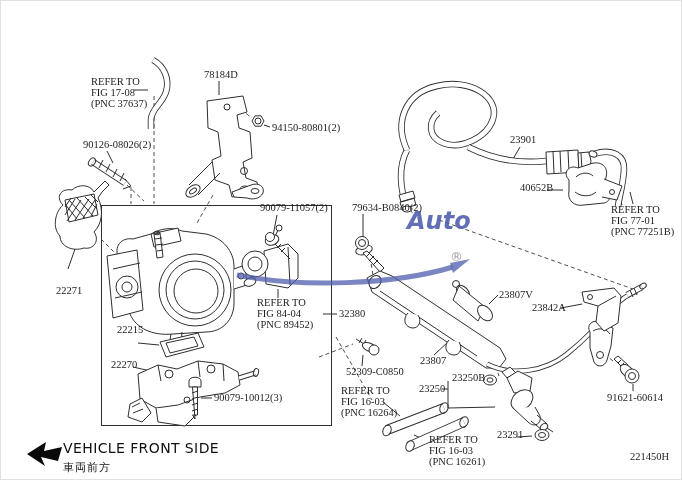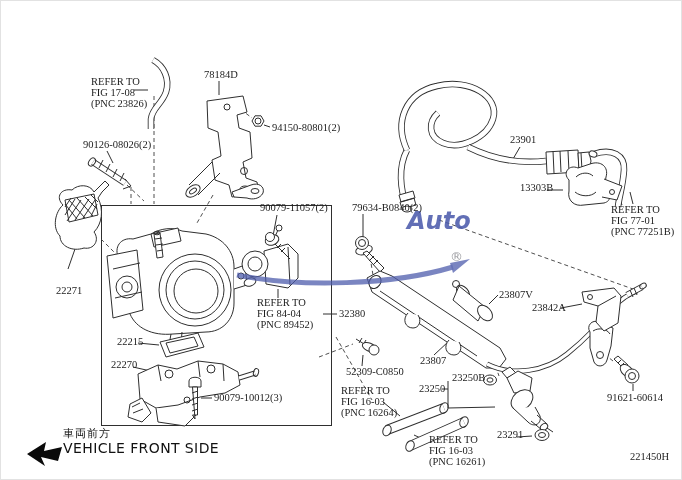--- a/index.html
+++ b/index.html
@@ -3,21 +3,21 @@
 <meta charset="utf-8">
 <style>
   html,body{margin:0;padding:0;background:#fff;}
   #page{position:relative;width:682px;height:480px;background:#fff;overflow:hidden;
         border:1px solid #e2e2e2;box-sizing:border-box;
         font-family:"Liberation Serif","DejaVu Serif",serif;}
   #art{position:absolute;left:0;top:0;z-index:1;}
   .lbl{position:absolute;z-index:4;font-size:10.5px;color:#1c1c1c;white-space:nowrap;line-height:11px;}
   .ref span{display:block;}
   .sans{font-family:"DejaVu Sans","Liberation Sans",sans-serif;font-size:14px;letter-spacing:.4px;color:#111;}
-  .jp{font-family:"DejaVu Sans","Liberation Sans",sans-serif;font-size:11px;letter-spacing:1px;color:#111;}
+  .jp{font-family:"DejaVu Sans","Liberation Sans",sans-serif;font-size:11px;letter-spacing:1px;color:#111;margin-top:34px;}
   #watermark{position:absolute;left:0;top:0;width:682px;height:480px;z-index:2;opacity:.88;pointer-events:none;}
   #wm-main{position:absolute;left:212px;top:218px;font-family:"DejaVu Sans",sans-serif;
            font-weight:bold;font-style:italic;font-size:46px;letter-spacing:-2px;}
   #wm-auto{position:absolute;left:406px;top:206px;font-family:"DejaVu Sans",sans-serif;
            font-style:italic;font-weight:600;font-size:24px;}
   #wm-reg{position:absolute;left:449px;top:248px;font-size:13px;font-family:"DejaVu Sans",sans-serif;}
   
   .ln{stroke:#2f2f2f;fill:none;stroke-width:1;}
   .lnw{stroke:#2f2f2f;fill:#fff;stroke-width:1;}
   .ds{stroke:#3a3a3a;fill:none;stroke-width:.9;stroke-dasharray:4 3;}
@@ -266,39 +266,39 @@
     <path d="M236,274 C300,287 392,284 452,266" stroke="#4d5cac" stroke-width="5" fill="none" opacity=".85"></path>
     <polygon points="452,272 469,258 449,262" fill="#4d5cac" opacity=".85"></polygon>
   </svg>
   <div id="wm-auto" style="color:#4d5cac">Auto</div>
   <div id="wm-reg" style="color:#8f9095">®</div>
 </div>
 
 <div class="lbl ref" style="left:90px;top:75px">
   <span>REFER TO</span>
   <span>FIG 17-08</span>
-  <span>(PNC 23826)</span>
+  <span>(PNC 37637)</span>
 </div>
 <div class="lbl" style="left:203px;top:68px">78184D</div>
 <div class="lbl" style="left:271px;top:121px">94150-80801(2)</div>
 <div class="lbl" style="left:82px;top:138px">90126-08026(2)</div>
 <div class="lbl" style="left:55px;top:284px">22271</div>
 <div class="lbl" style="left:259px;top:201px">90079-11057(2)</div>
 <div class="lbl" style="left:351px;top:201px">79634-B0840(2)</div>
 <div class="lbl ref" style="left:256px;top:296px">
   <span>REFER TO</span>
   <span>FIG 84-04</span>
   <span>(PNC 89452)</span>
 </div>
 <div class="lbl" style="left:338px;top:307px">32380</div>
-<div class="lbl" style="left:116px;top:335px">22215</div>
+<div class="lbl" style="left:116px;top:323px">22215</div>
 <div class="lbl" style="left:110px;top:358px">22270</div>
 <div class="lbl" style="left:213px;top:391px">90079-10012(3)</div>
 <div class="lbl" style="left:509px;top:133px">23901</div>
-<div class="lbl" style="left:519px;top:181px">13303B</div>
+<div class="lbl" style="left:519px;top:181px">40652B</div>
 <div class="lbl ref" style="left:610px;top:203px">
   <span>REFER TO</span>
   <span>FIG 77-01</span>
   <span>(PNC 77251B)</span>
 </div>
 <div class="lbl" style="left:498px;top:288px">23807V</div>
 <div class="lbl" style="left:531px;top:301px">23842A</div>
 <div class="lbl" style="left:419px;top:354px">23807</div>
 <div class="lbl" style="left:345px;top:365px">52309-C0850</div>
 <div class="lbl ref" style="left:340px;top:384px">

